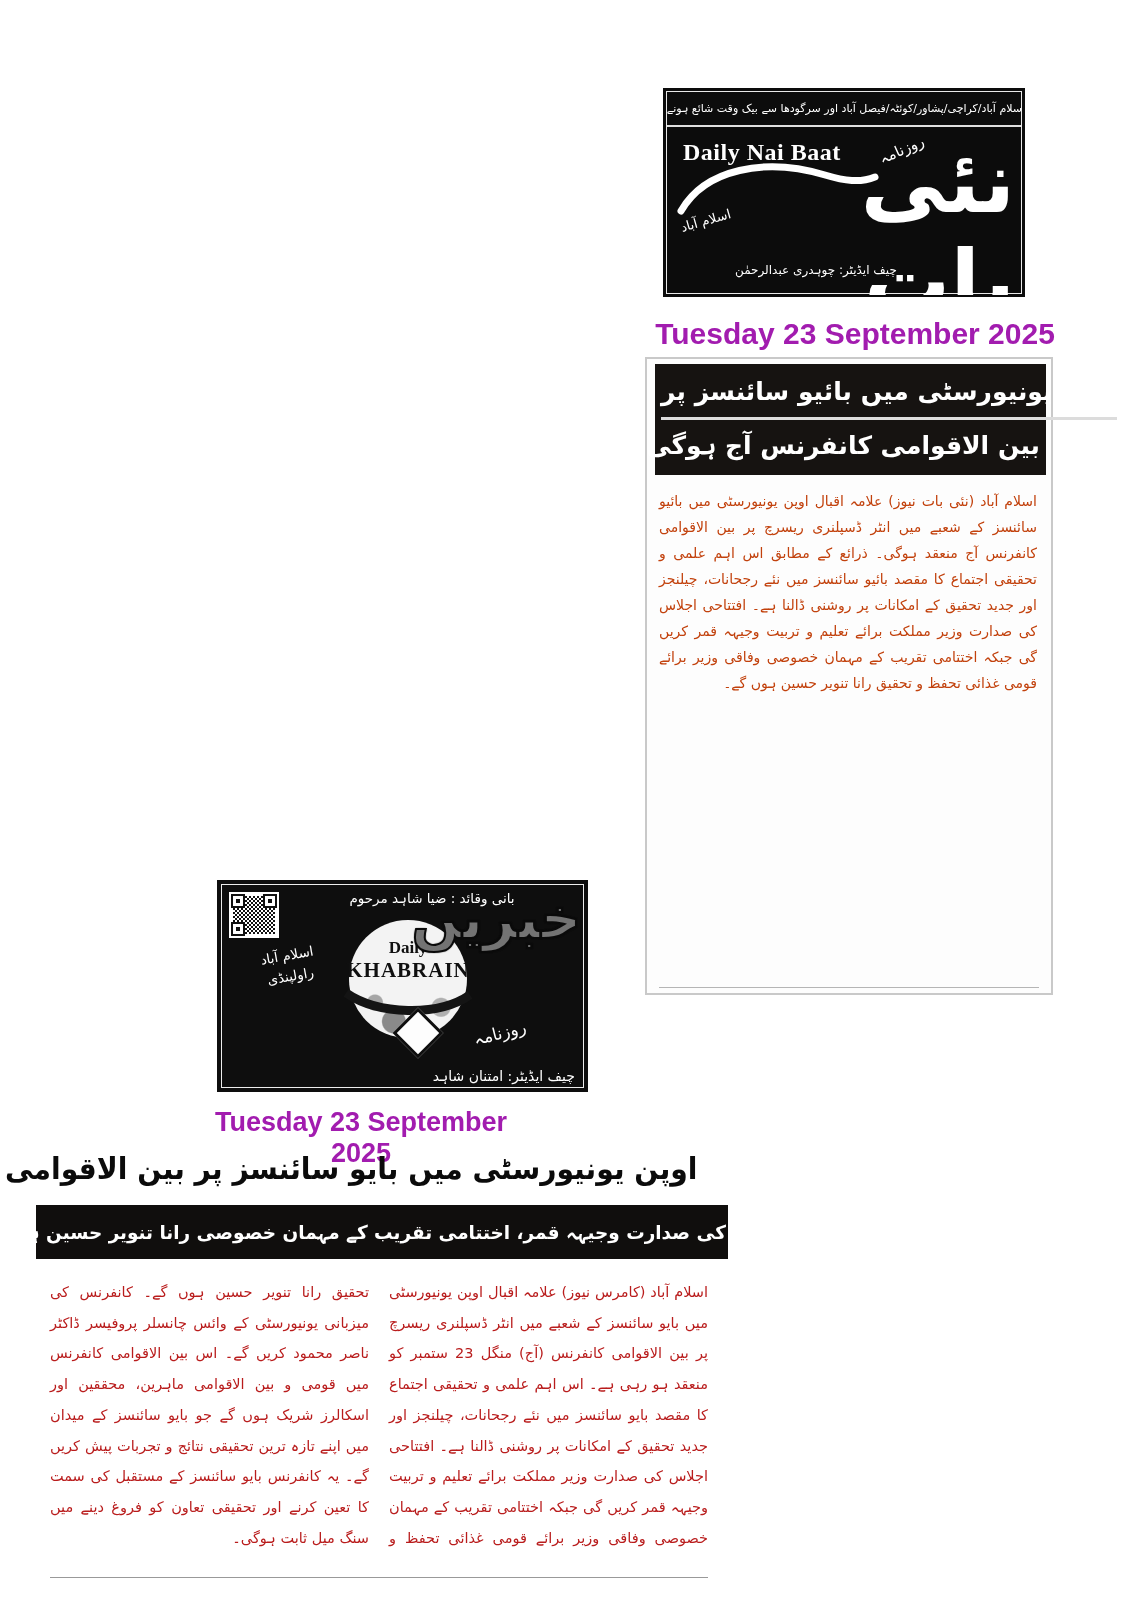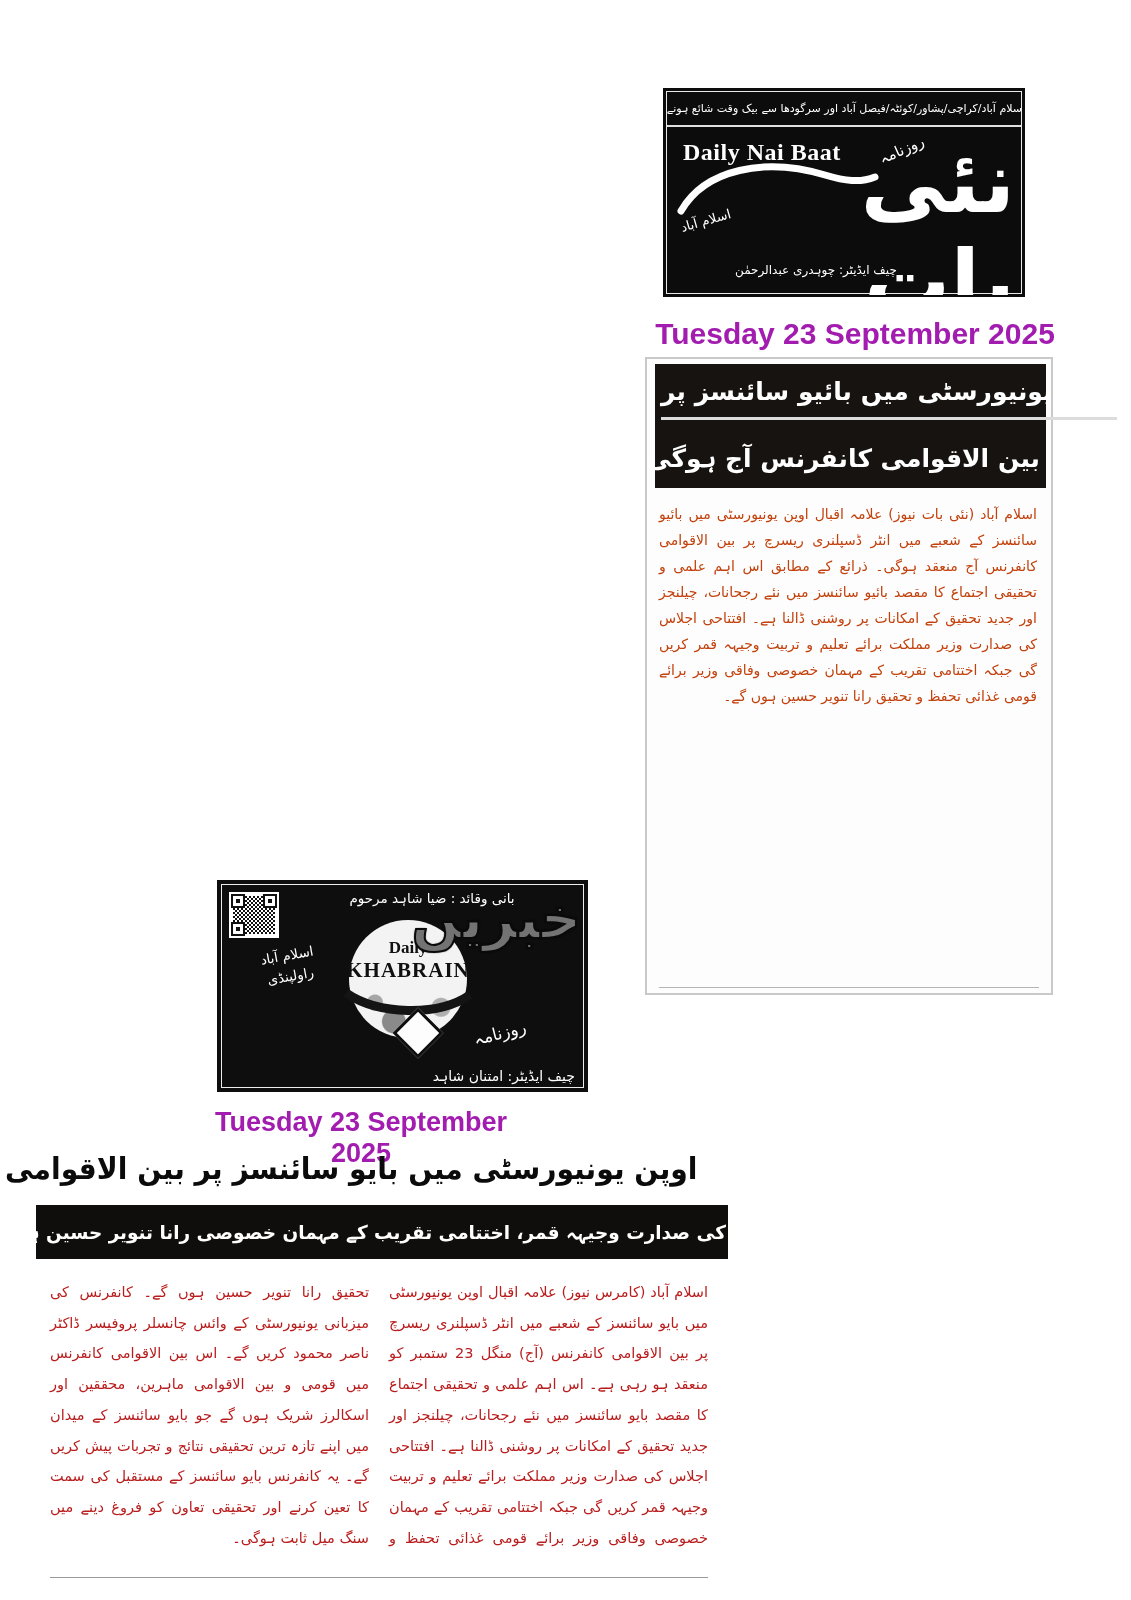--- a/index.html
+++ b/index.html
@@ -28,21 +28,21 @@
                   font-family:"Liberation Sans", sans-serif; font-weight:800; }
   .date1 { left:643px; top:317px; width:424px; font-size:30px; }
   .date2 { left:183px; top:1107px; width:356px; font-size:27px; }
   
   .clip1 { position:absolute; left:645px; top:357px; width:408px; height:638px;
            background:#fdfdfd; border:2px solid #c9c9c9; box-sizing:border-box; }
   .hl1 { margin:5px 5px 0 8px; background:#161311; color:#fff; text-align:center;
          padding:13px 6px 15px; }
   .hl1-l1 { display:inline-block; font-size:25px; font-weight:bold; direction:rtl;
             padding-bottom:11px; border-bottom:3px solid #dcdcdc; white-space:nowrap; }
-  .hl1-l2 { display:block; font-size:25px; font-weight:bold; direction:rtl; margin-top:24px;
+  .hl1-l2 { display:block; font-size:25px; font-weight:bold; direction:rtl; margin-top:11px;
             white-space:nowrap; }
   .body1 { direction:rtl; text-align:justify; padding:13px 14px 0 12px; font-size:14px;
            line-height:1.86; color:#c2410c; height:438px; overflow:hidden; }
   .clip1-rule { position:absolute; left:12px; right:12px; bottom:5px; border-top:1.5px solid #b5b5b5; }
   
   .mh2 { position:absolute; left:217px; top:880px; width:371px; height:212px;
          background:#0e0e0e; box-sizing:border-box; border:2px solid #0e0e0e; }
   .mh2-in { position:absolute; inset:2px; border:1px solid #ededed; }
   .mh2-main { position:relative; width:100%; height:100%; color:#fff; overflow:hidden; }
   .kb-qr { position:absolute; left:7px; top:7px; width:50px; height:46px; }

